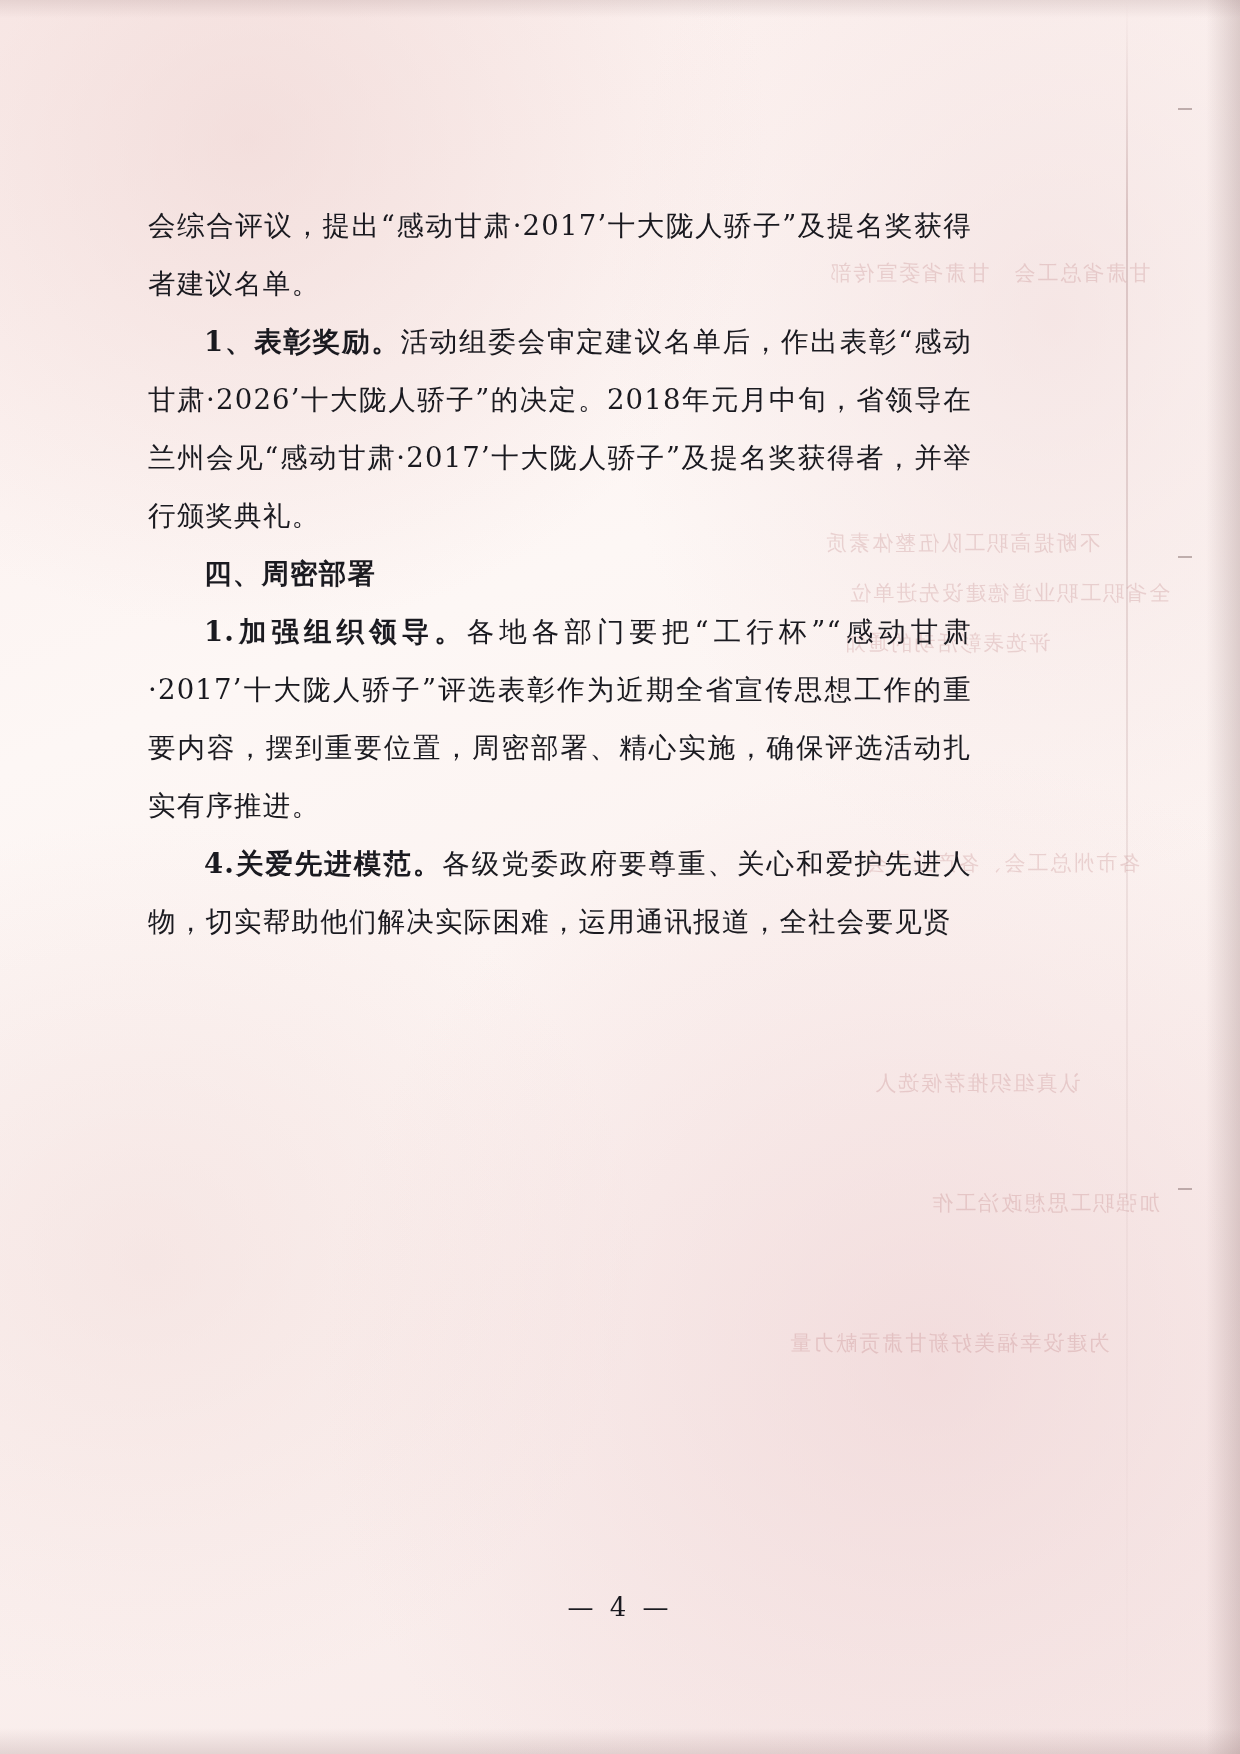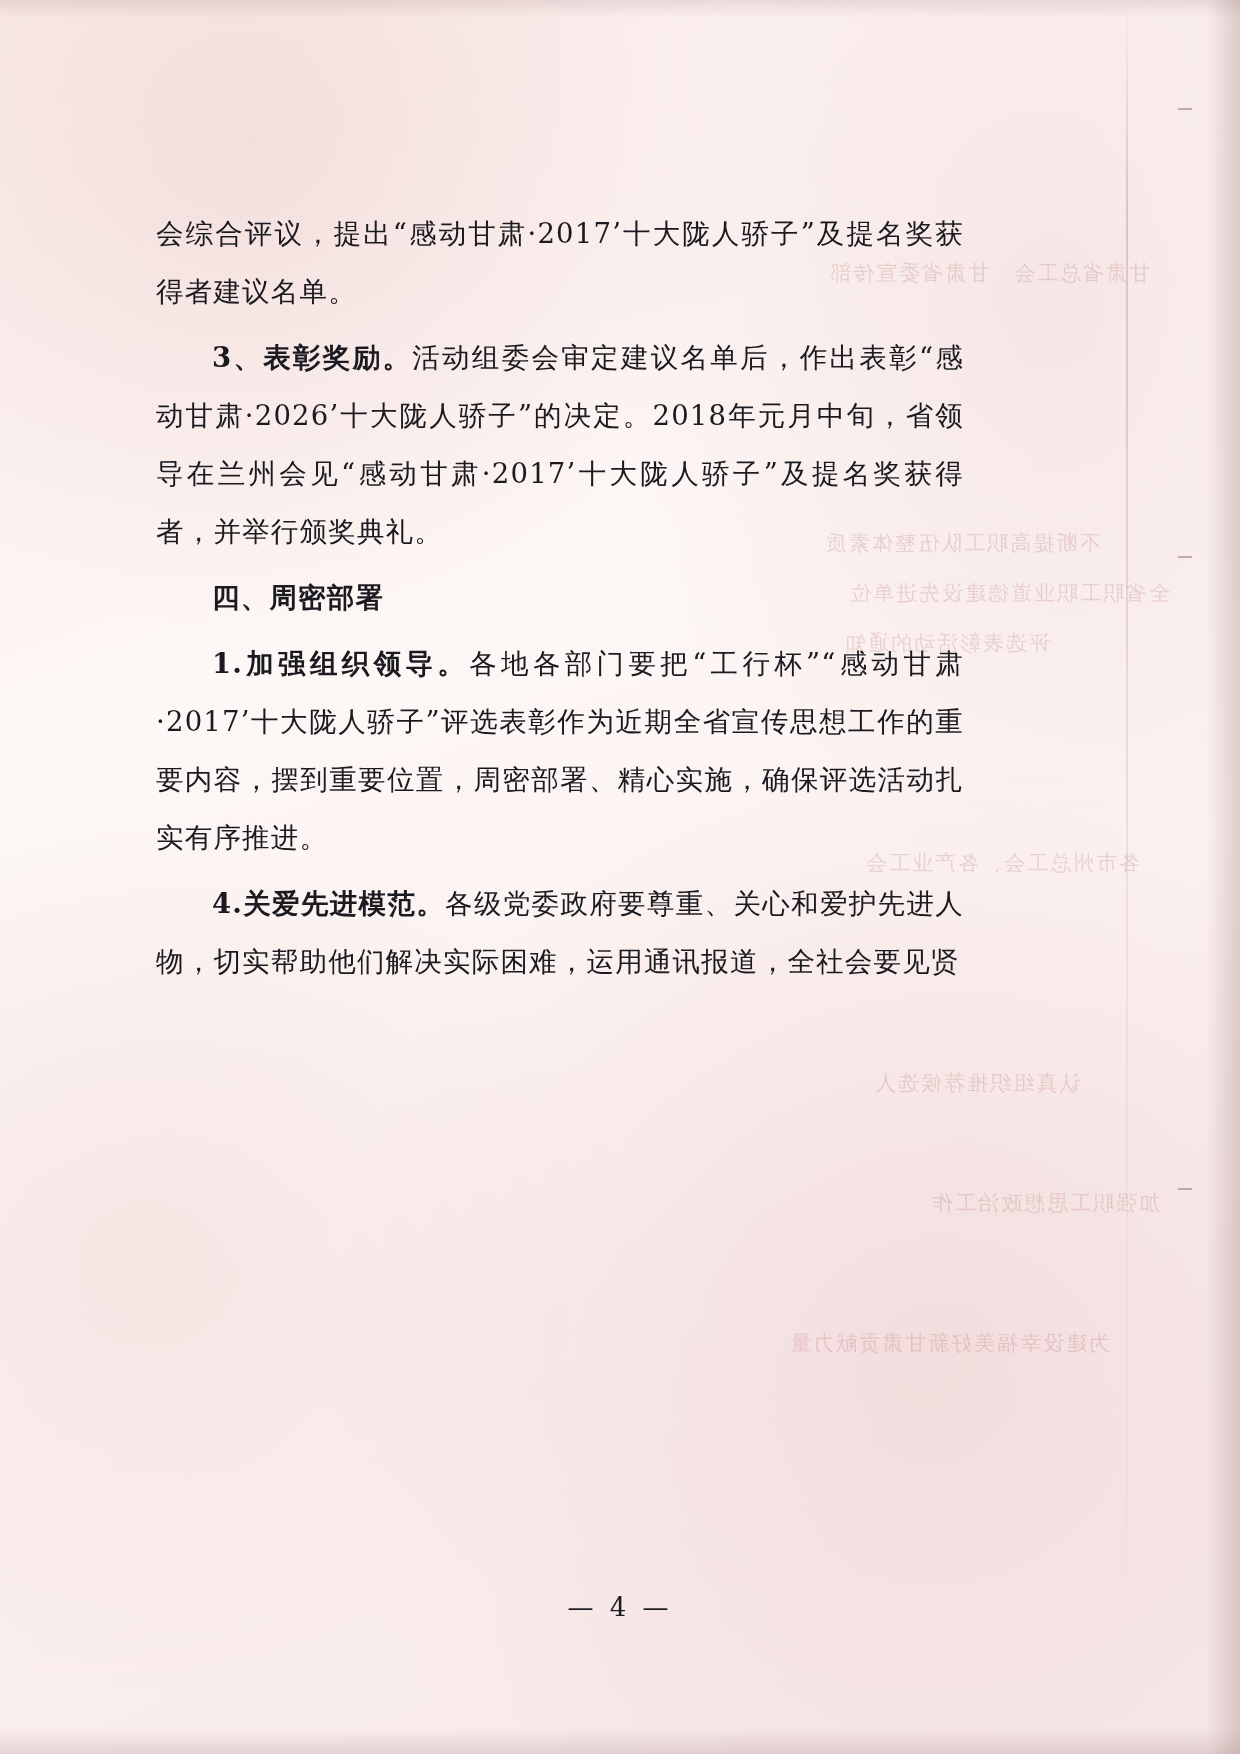--- a/index.html
+++ b/index.html
@@ -96,21 +96,21 @@
     top: 196px;
     width: 824px;
     color: #1a1a20;
     font-size: 27.5px;
     line-height: 58px;
     letter-spacing: 1.2px;
     text-align: justify;
     text-justify: inter-ideograph;
   }
   .content p {
-    margin: 8px;
+    margin: 0;
   }
   .indent {
     text-indent: 56px;
   }
   .bold {
     font-weight: bold;
   }
   .heading {
     font-weight: bold;
     text-indent: 56px;
@@ -143,21 +143,21 @@
     <div class="bl" style="left:80px; top:1180px;">加强职工思想政治工作</div>
     <div class="bl" style="left:130px; top:1320px;">为建设幸福美好新甘肃贡献力量</div>
   </div>
 
   <div class="content">
     <p>
       <span>会综合评议，提出“感动甘肃·2017’十大陇人骄子”及提名奖获得者建议名单。</span>
     </p>
 
     <p class="indent">
-      <span class="bold">3、表彰奖励。</span><span>活动组委会审定建议名单后，作出表彰“感动甘肃·2026’十大陇人骄子”的决定。2018年元月中旬，省领导在兰州会见“感动甘肃·2017’十大陇人骄子”及提名奖获得者，并举行颁奖典礼。</span>
+      <span class="bold">1、表彰奖励。</span><span>活动组委会审定建议名单后，作出表彰“感动甘肃·2026’十大陇人骄子”的决定。2018年元月中旬，省领导在兰州会见“感动甘肃·2017’十大陇人骄子”及提名奖获得者，并举行颁奖典礼。</span>
     </p>
 
     <p class="heading">
       <span>四、周密部署</span>
     </p>
 
     <p class="indent">
       <span class="bold">1.加强组织领导。</span><span>各地各部门要把“工行杯”“感动甘肃·2017’十大陇人骄子”评选表彰作为近期全省宣传思想工作的重要内容，摆到重要位置，周密部署、精心实施，确保评选活动扎实有序推进。</span>
     </p>
 

